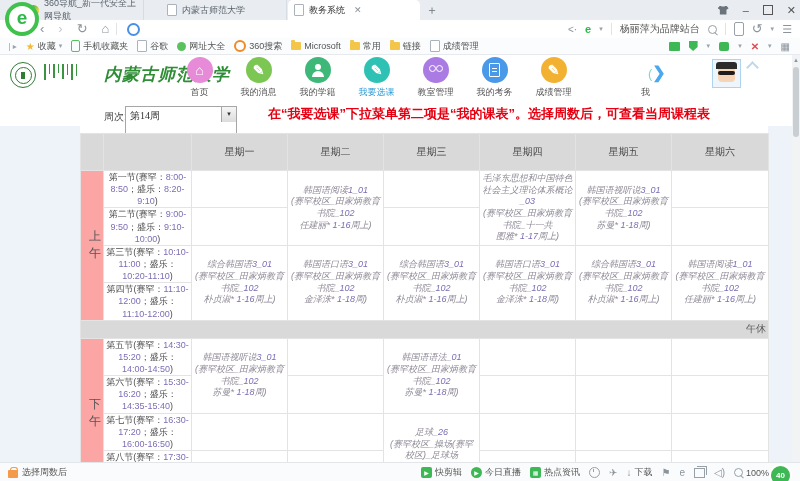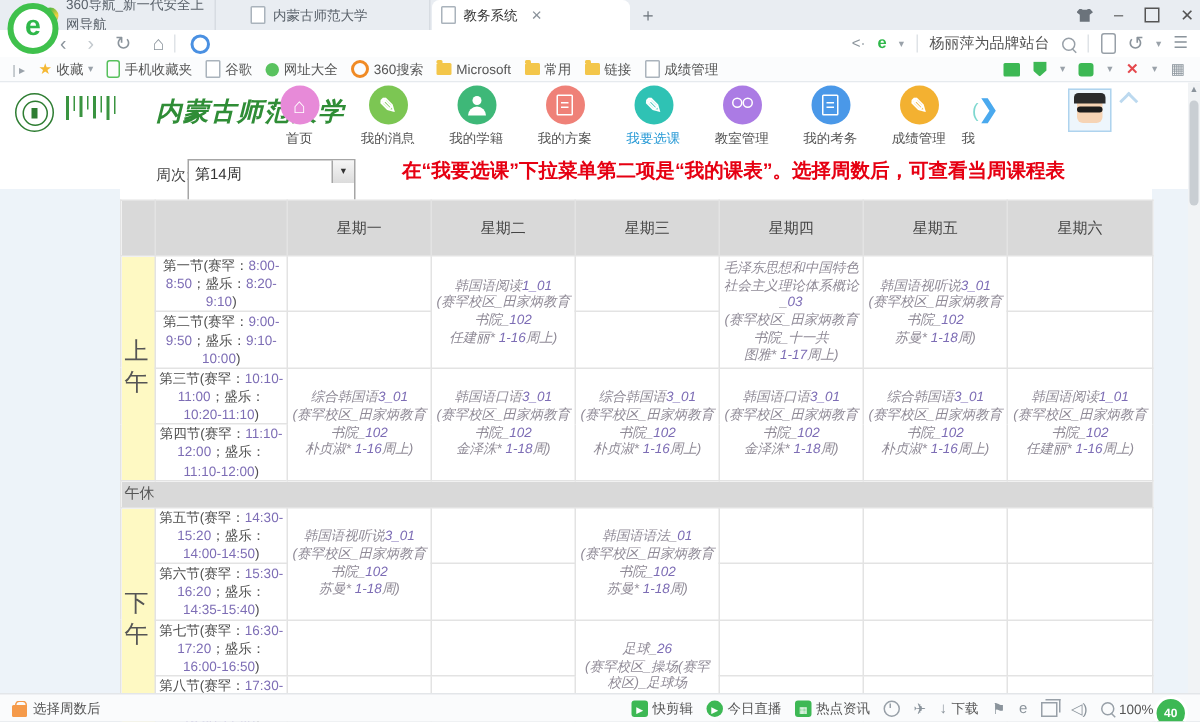--- a/index.html
+++ b/index.html
@@ -103,36 +103,36 @@
   .glasses{position:absolute;left:5px;top:11px;width:17px;height:4px;background:#1d1d1d;border-radius:2px;}
   .av-chev{position:absolute;left:748px;top:8px;width:7px;height:7px;border-left:2px solid #bcd9ef;
            border-top:2px solid #bcd9ef;transform:rotate(45deg);}
   
   .content{position:absolute;left:0;top:96px;width:800px;height:366px;background:#fff;}
   .gutL{position:absolute;left:0;top:30px;width:80px;height:336px;background:#edf3f9;}
   .gutR{position:absolute;left:768px;top:30px;width:32px;height:336px;background:#edf3f9;}
   .weekrow{position:absolute;left:80px;top:0;width:688px;height:37px;background:#fff;}
   .weeklabel{position:absolute;left:24px;top:14px;font-size:10px;color:#444;}
   .weeksel{position:absolute;left:45px;top:10px;width:112px;height:32px;background:#fff;
-           border:1px solid #a6a6a6;box-sizing:border-box;font-size:10px;color:#333;}
+           border:1px solid #a6a6a6;box-sizing:border-box;font-size:10px;color:#333;font-family:Liberation Serif, serif;}
   .weeksel .val{position:absolute;left:4px;top:2px;}
   .ddbtn{position:absolute;right:0;top:0;width:14px;height:15px;text-align:center;
          background:linear-gradient(#f6f6f6,#dcdcdc);border-left:1px solid #a6a6a6;
          font-size:7px;color:#333;line-height:15px;}
   .annot{position:absolute;left:188px;top:9px;width:600px;font-size:13px;font-weight:bold;
          color:#e60012;white-space:nowrap;}
   
   .ttwrap{position:absolute;left:80px;top:37px;width:688px;}
   table.tt{border-collapse:collapse;table-layout:fixed;width:688px;background:#fff;}
   .tt th,.tt td{border:1px solid #e3e3e3;padding:0 2px;overflow:hidden;}
   .tt th{background:#d9d9d9;height:22px;font-size:10px;font-weight:normal;color:#454545;}
   .tt tr{height:37px;}
   .tt tr.noonrow{height:18px;}
-  .noonrow td{background:#d9d9d9;text-align:left;font-size:10px;color:#555;}
-  td.grp{background:#fef9c3;text-align:left;font-size:16px;color:#555;}
+  .noonrow td{background:#d9d9d9;text-align:right;font-size:10px;color:#555;}
+  td.grp{background:#fca5a5;text-align:right;font-size:12px;color:#555;}
   td.time{font-size:9px;color:#4d4d4d;text-align:center;line-height:1.35;}
   td.course{font-size:9px;color:#8f8a96;text-align:center;line-height:1.3;vertical-align:middle;}
   td.course div{margin:0;font-style:italic;}
   .num{color:#7d6db5;}
   
   .sbar{position:absolute;left:792px;top:55px;width:8px;height:407px;background:#f1f3f5;}
   .sbar .arrow{position:absolute;left:0;top:0;width:8px;height:10px;color:#8b949c;font-size:6px;
                text-align:center;line-height:10px;}
   .sbar .thumb{position:absolute;left:1px;top:12px;width:6px;height:70px;background:#c9ced3;border-radius:3px;}
   
@@ -285,26 +285,20 @@
         <div class="navcirc" style="background-color: rgb(124, 198, 83);">
             <span class="i-uni">✎</span>
           </div>
         <div class="navlabel">我的消息</div>
         </div>
       <div class="navitem">
         <div class="navcirc" style="background-color: rgb(62, 184, 120);">
             <span class="i-person"></span>
           </div>
         <div class="navlabel">我的学籍</div>
-        </div>
-      <div class="navitem">
-        <div class="navcirc" style="background-color: rgb(239, 129, 120);">
-            <span class="i-doc"></span>
-          </div>
-        <div class="navlabel">我的方案</div>
         </div>
       <div class="navitem active">
         <div class="navcirc" style="background-color: rgb(47, 194, 180);">
             <span class="i-uni">✎</span>
           </div>
         <div class="navlabel">我要选课</div>
         </div>
       <div class="navitem">
         <div class="navcirc" style="background-color: rgb(171, 123, 228);">
             <span class="i-binoc"></span>

